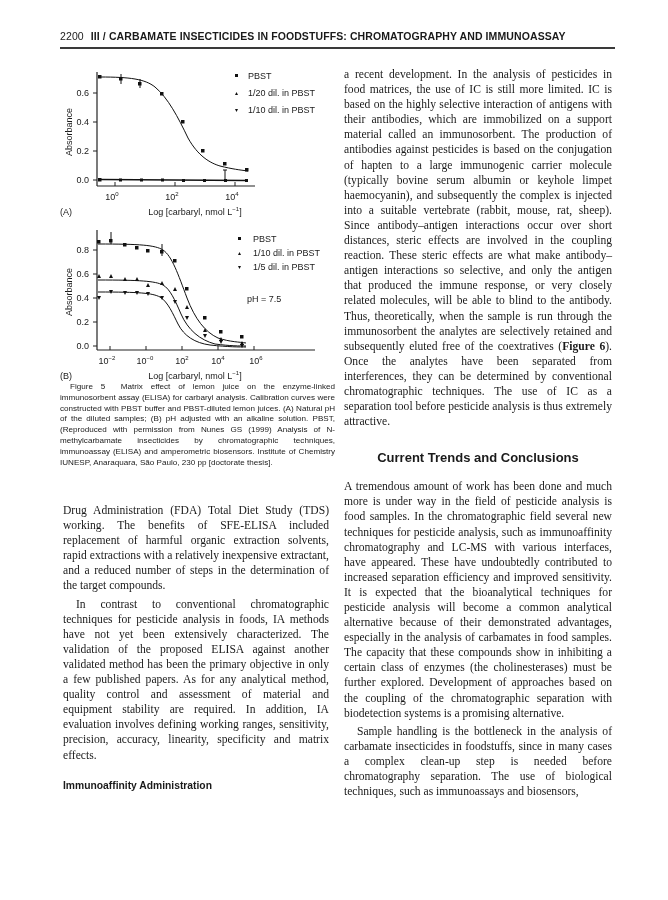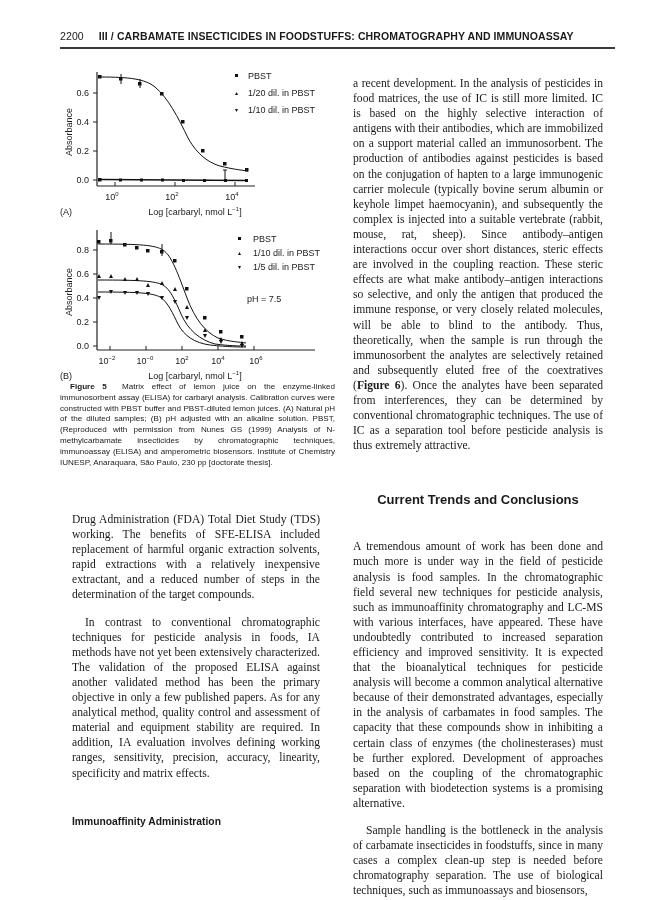--- a/index.html
+++ b/index.html
@@ -1,30 +1,30 @@
 <!DOCTYPE html>
 <html><head>
 <meta charset="utf-8">
 <style>
   html, body { margin:0; padding:0; background:#ffffff; }
   body { width:668px; height:900px; position:relative; overflow:hidden; color:#1a1a1a; }
   .hdr { position:absolute; left:60px; top:30px; width:555px; height:18px;
          font-family:"Liberation Sans", sans-serif; font-weight:bold; font-size:10.5px; letter-spacing:0.1px; }
-  .hdr .pg { font-weight:normal; margin-right:12px; }
+  .hdr .pg { font-weight:normal; margin-right:4px; }
   .rule { position:absolute; left:60px; top:47px; width:555px; height:2px; background:#3a3a3a; }
   .col { position:absolute; font-family:"Liberation Serif", serif; font-size:11.6px; line-height:15.1px; text-align:justify; }
-  .col p { margin:12px; }
+  .col p { margin:3px; }
   .col p.ind { text-indent:13px; }
   .left { left:60px; width:272px; }
   .right { left:341px; width:274px; }
   .h2 { font-family:"Liberation Sans", sans-serif; font-weight:bold; font-size:13px; margin:0; line-height:18px; text-align:center; }
   .h3 { font-family:"Liberation Sans", sans-serif; font-weight:bold; font-size:10.3px; margin:0; line-height:14px; text-align:left; }
   .caption { position:absolute; left:60px; top:382px; width:275px; font-family:"Liberation Sans", sans-serif;
              font-size:8.1px; line-height:10.8px; text-align:justify; }
-  .caption b { font-weight:bold;padding-left:10px; }
+  .caption b { font-weight:normal;padding-left:10px; }
   .chart { position:absolute; left:60px; width:280px; }
   .chart svg { display:block; }
   .ax { font-family:"Liberation Sans", sans-serif; font-size:9px; fill:#1a1a1a; }
   .lg { font-family:"Liberation Sans", sans-serif; font-size:9px; fill:#1a1a1a; }
 </style>
 </head>
 <body>
 
 <div class="hdr">
   <span class="pg">2200</span>

